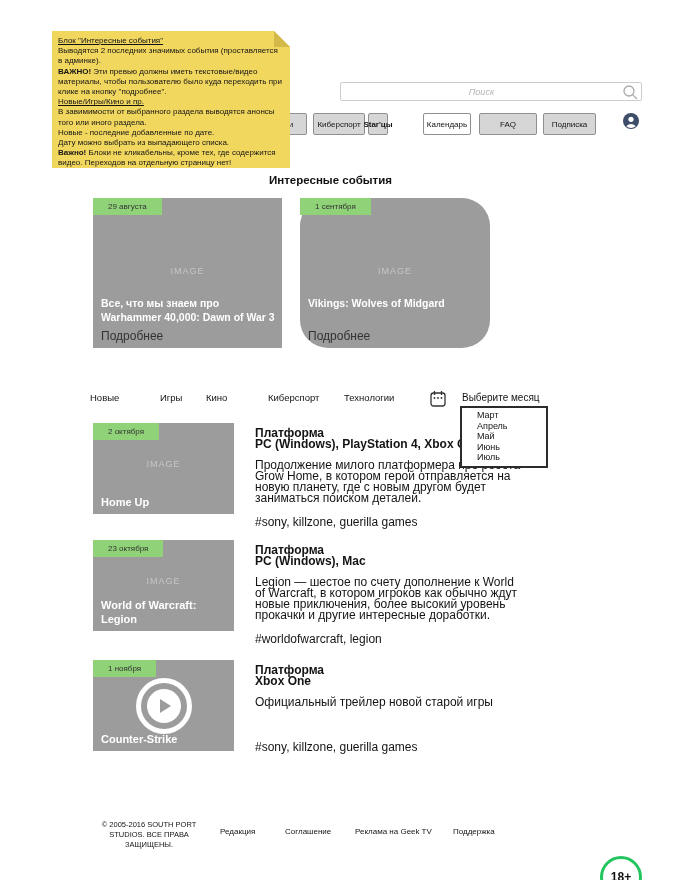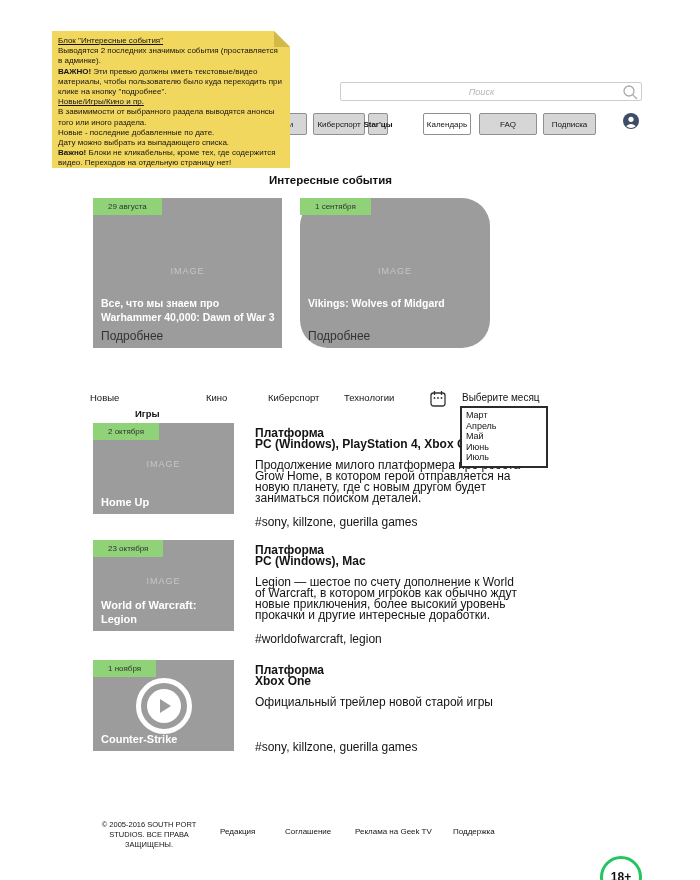--- a/index.html
+++ b/index.html
@@ -75,31 +75,31 @@
   .card-more { position:absolute; bottom:5px; left:8px; color:#333; font-size:12px; cursor:pointer; }
   .banner {
     position:absolute; left:511px; top:197px; width:117px; height:158px;
     background:#fff; border:2px solid #4a4a4a; display:flex; align-items:center;
     justify-content:center; font-size:8px; color:#141414; letter-spacing:0.4px;
   }
 
   
   .tab { position:absolute; top:392px; font-size:9.5px; color:#141414; cursor:pointer; }
   .tab-new    { left:90px; }
-  .tab-games  { left:135px; font-weight:bold;margin-top:16px; }
+  .tab-games  { left:160px; font-weight:normal; }
   .tab-cinema { left:206px; }
   .tab-cyber  { left:268px; }
   .tab-tech   { left:344px; }
   .calendar-icon { position:absolute; left:430px; top:390px; width:16px; height:17px; cursor:pointer; }
   .month-label { position:absolute; left:462px; top:392px; font-size:10px; color:#141414; cursor:pointer; }
   .month-dropdown {
     position:absolute; left:460px; top:406px; width:88px; background:#fff;
     border:2px solid #2b2b2b; padding:2px 0 3px 0; z-index:15;
   }
-  .month-option { font-size:9px; line-height:10.5px; padding-left:4px; color:#141414; cursor:pointer; }
+  .month-option { font-size:9px; line-height:10.5px; padding-left:15px; color:#141414; cursor:pointer; }
 
   
   .item { position:absolute; left:93px; width:525px; height:95px; }
   .item-1 { top:423px; } .item-2 { top:540px; } .item-3 { top:660px; }
   .item-img { position:absolute; left:0; top:0; width:141px; height:91px; background:#9c9c9c; }
   .item-img .img-label { top:36px; }
   .item-title {
     position:absolute; left:8px; bottom:5px; right:4px; color:#fff;
     font-weight:bold; font-size:11px; line-height:13.5px;
   }

